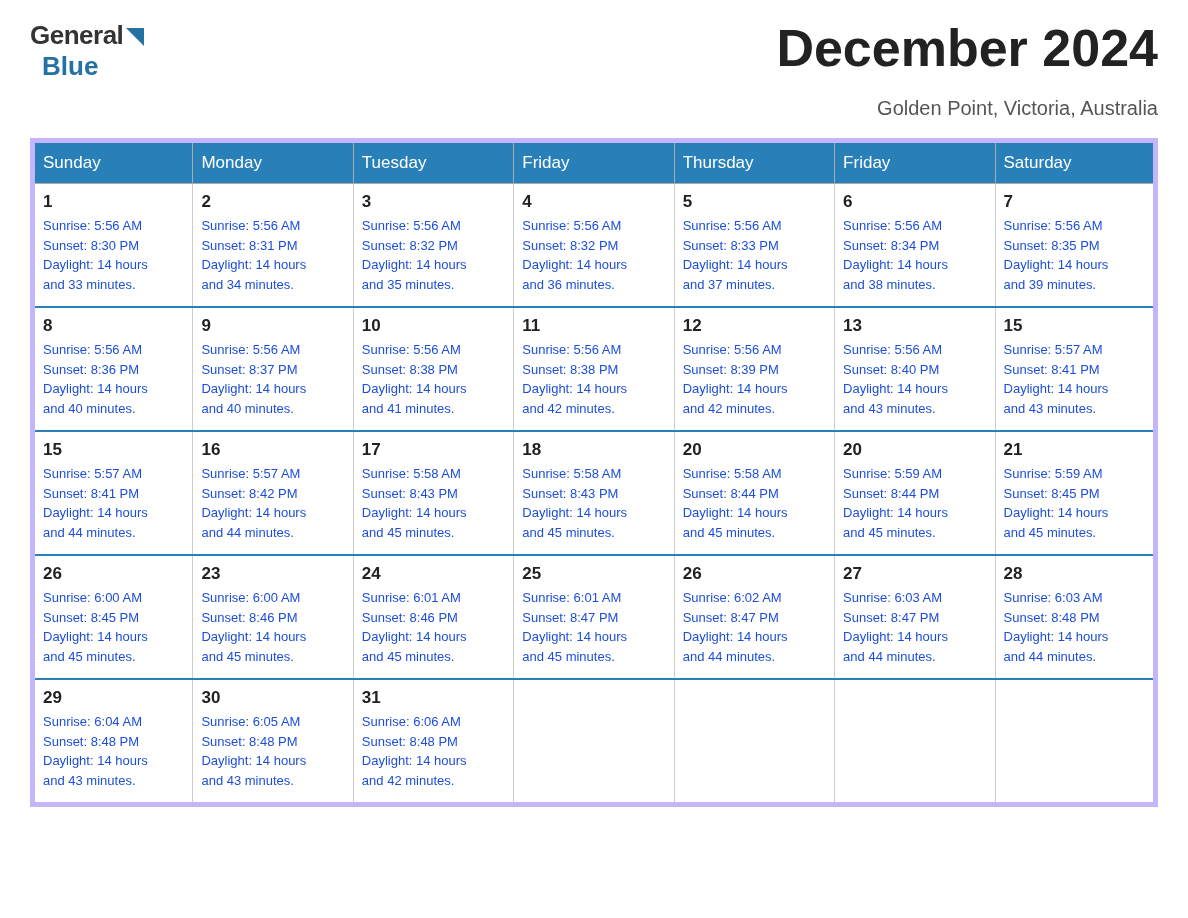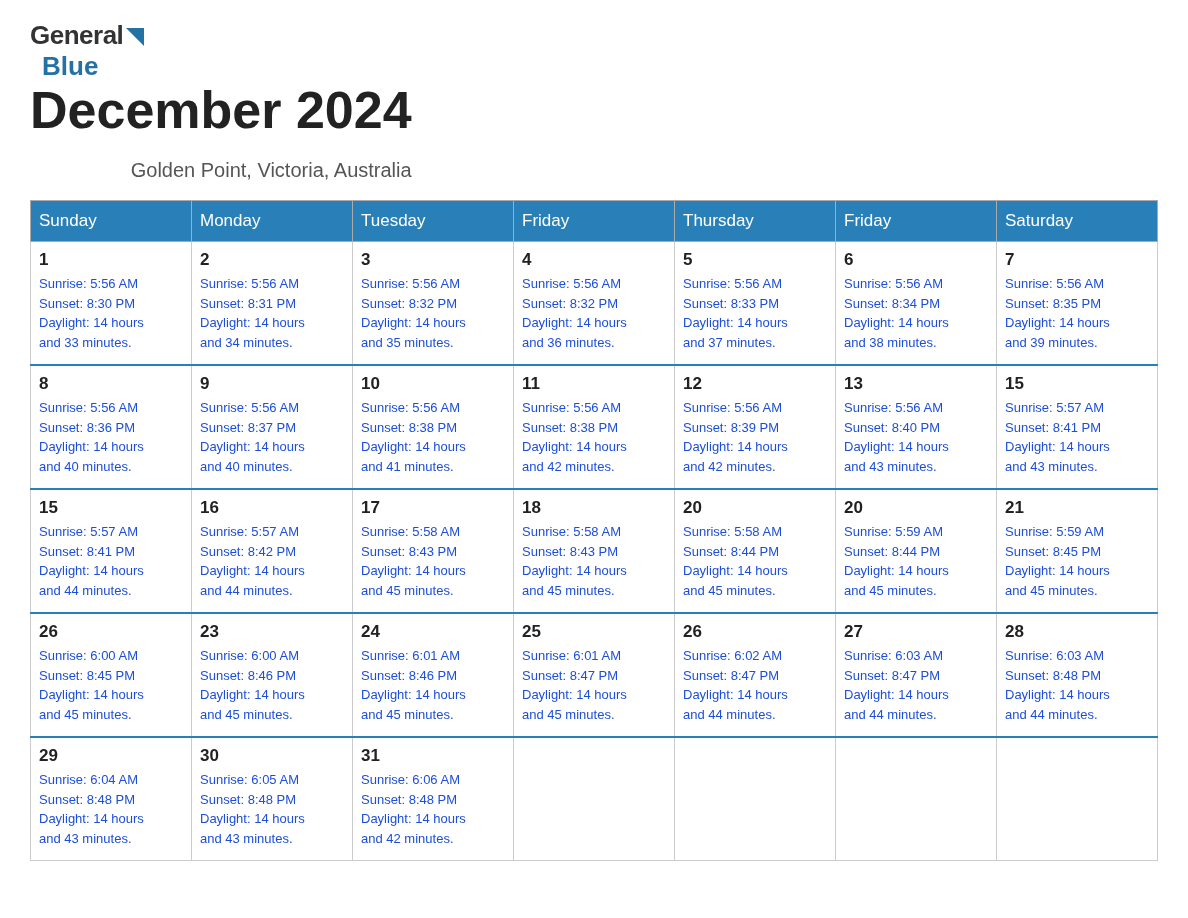--- a/index.html
+++ b/index.html
@@ -8,21 +8,20 @@
       background: #fff;
       padding: 20px 30px;
       width: 1188px;
       min-height: 918px;
     }
     .header {
       display: flex;
       justify-content: space-between;
       align-items: flex-start;
       margin-bottom: 18px;
-      flex-direction: column;
     }
     .logo {
       display: flex;
       flex-direction: column;
       align-items: flex-start;
     }
     .logo-top {
       display: flex;
       align-items: center;
     }
@@ -49,21 +48,21 @@
       line-height: 1.1;
     }
     .location {
       font-size: 20px;
       color: #555;
       margin-top: 20px;
     }
     .calendar {
       width: 100%;
       border-collapse: collapse;
-      border: 1px solid #c4b5fd;
+      border: 5px solid #c4b5fd;
     }
     .calendar th {
       background-color: #2980b9;
       color: #fff;
       font-size: 17px;
       font-weight: normal;
       padding: 10px 8px;
       text-align: left;
       border: 1px solid #aaa;
     }

